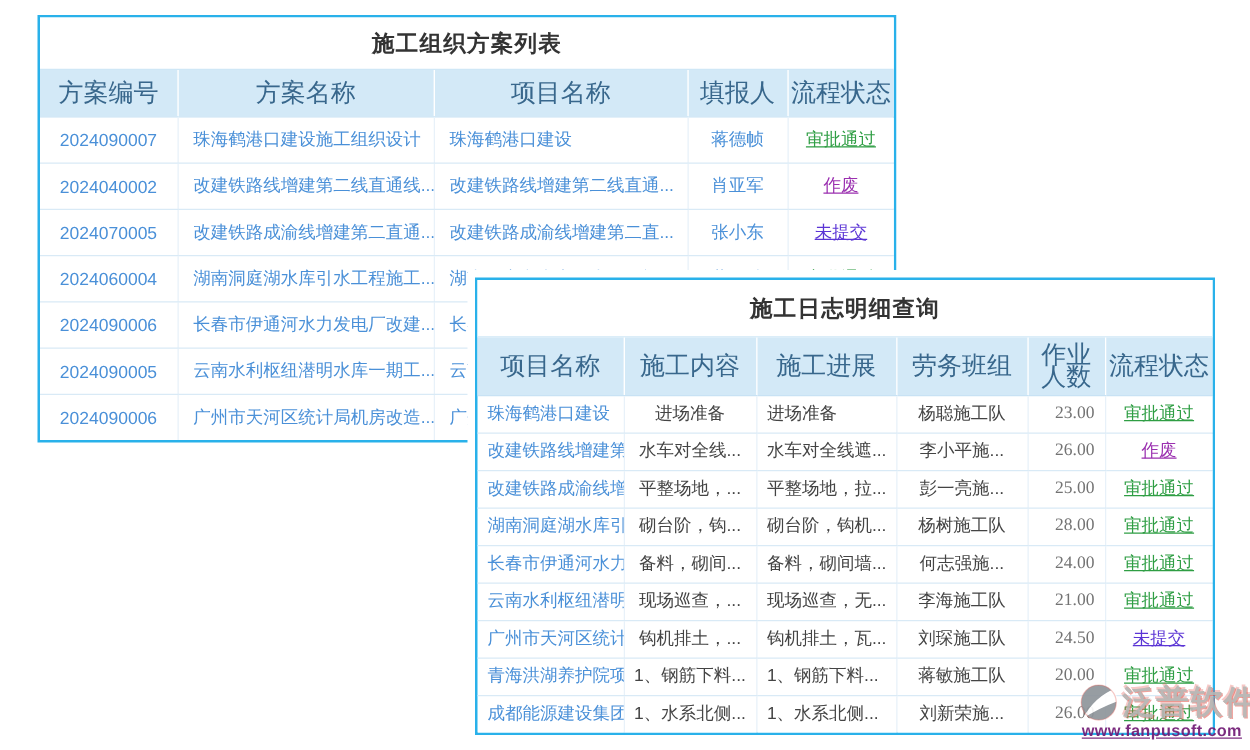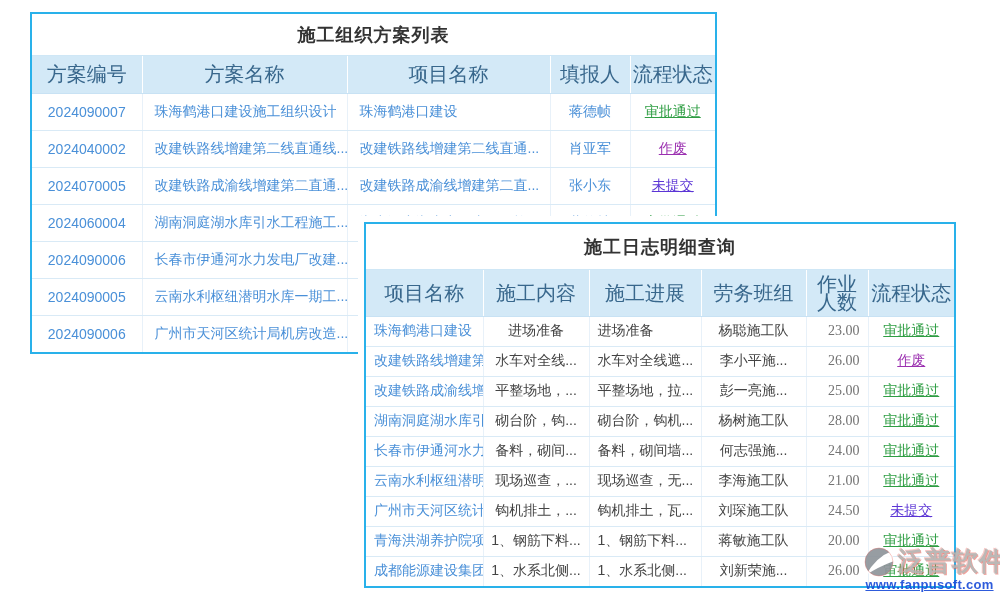--- a/index.html
+++ b/index.html
@@ -2,21 +2,21 @@
 <html><head>
 <meta charset="utf-8">
 <style>
   * { margin:0; padding:0; box-sizing:border-box; }
   html,body { width:1000px; height:600px; background:#fff;
     font-family:"Liberation Sans","DejaVu Sans",sans-serif; }
   #stage { position:relative; width:1000px; height:600px; background:#fff; overflow:hidden; }
 
   .window { position:absolute; background:#fff; border:2px solid #29b1ea; }
   #back-window  { left:30px;  top:12px;  width:687px; z-index:1; }
-  #front-window { left:364px; top:222px; width:592px; z-index:2; box-shadow:0 0 0 6px #ffffff; }
+  #front-window { left:380px; top:222px; width:592px; z-index:2; box-shadow:0 0 0 6px #ffffff; }
 
   .win-title { text-align:center; font-weight:bold; color:#333;
     font-size:18px; letter-spacing:1px; background:#fff;
     border-bottom:1px solid #cfe7f6; }
   #back-window  .win-title { height:42px; line-height:42px; }
   #front-window .win-title { height:46px; line-height:46px; }
 
   table { border-collapse:collapse; table-layout:fixed; width:100%; }
   th { background:#d3e9f7; color:#38678c; font-weight:normal; font-size:20px;
        border-right:1px solid #ffffff; border-bottom:1px solid #c8e2f4; }
@@ -54,21 +54,21 @@
 
   td.status { text-decoration:underline; }
 
   
   #watermark { position:absolute; left:862px; top:544px; z-index:5; width:135px;
     opacity:.92; pointer-events:none; }
   #watermark .wm-top { display:flex; align-items:center; }
   #watermark .wm-brand { font-size:26px; font-weight:bold; color:#b6b2b0;
     letter-spacing:1px; white-space:nowrap;
     text-shadow:1px 1px 0 rgba(226,87,76,.6), -1px -1px 0 rgba(226,87,76,.35); }
-  #watermark .wm-url { font-size:13px; font-weight:bold; color:#1d4ed8;
+  #watermark .wm-url { font-size:13px; font-weight:bold; color:#701a75;
     text-decoration:underline; letter-spacing:.3px; margin-top:-2px; text-align:center;
     white-space:nowrap; }
 </style>
 </head>
 <body>
 
 <div id="stage">
 
   <div id="back-window" class="window">
     <div class="win-title">施工组织方案列表</div>

